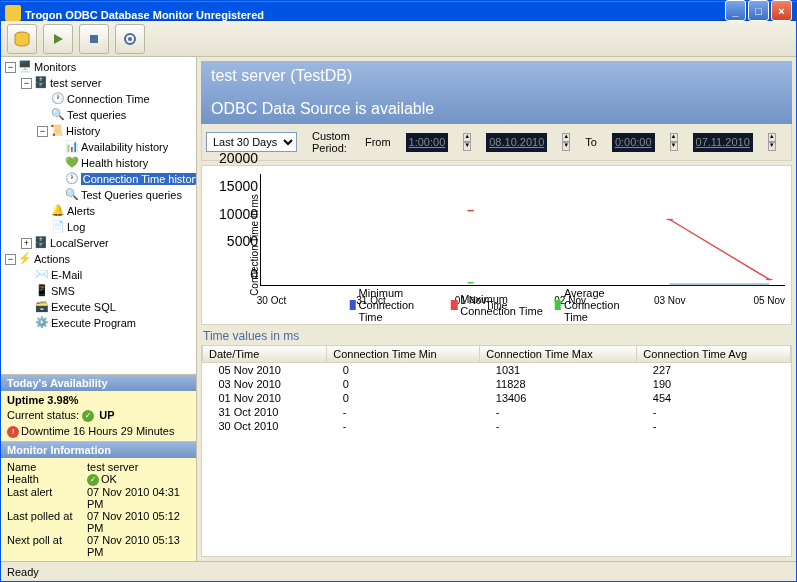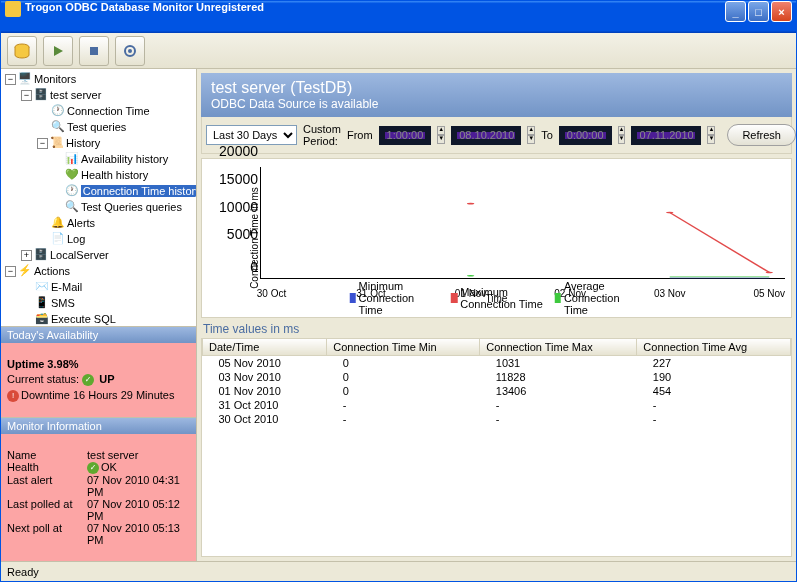--- a/index.html
+++ b/index.html
@@ -1,50 +1,50 @@
 <!DOCTYPE html>
 <html><head>
 <meta charset="utf-8">
 <style>
 * { margin: 0; padding: 0; box-sizing: border-box; font-family: Tahoma, Arial, sans-serif; font-size: 11px; }
 body { background: #fff; overflow: hidden; }
 .window { width: 797px; height: 582px; border: 1px solid #0054e3; background: #ece9d8; display: flex; flex-direction: column; }
-.titlebar { height: 32px; background: linear-gradient(to bottom, #3b8cf7 0%, #0054e3 8%, #0054e3 92%, #003db5 100%); display: flex; align-items: flex-start; padding: 0 4px; color: #fff; font-weight: bold; }
+.titlebar { height: 20px; background: linear-gradient(to bottom, #3b8cf7 0%, #0054e3 8%, #0054e3 92%, #003db5 100%); display: flex; align-items: flex-end; padding: 0 4px; color: #fff; font-weight: bold; }
 .titlebar-icon { width: 16px; height: 16px; margin-right: 4px; background: #f5c842; border-radius: 2px; }
 .titlebar-text { flex: 1; }
 .titlebar-btns { display: flex; gap: 2px; }
 .tbtn { width: 21px; height: 21px; background: linear-gradient(to bottom, #7ba7e8, #3b6ec5); border: 1px solid #fff; border-radius: 3px; display: flex; align-items: center; justify-content: center; color: #fff; font-weight: bold; cursor: pointer; }
 .tbtn.close { background: linear-gradient(to bottom, #f0826f, #d6441e); }
 .menubar { height: 20px; background: #ece9d8; display: flex; align-items: center; padding: 0 4px; gap: 12px; border-bottom: 1px solid #c4c0aa; }
 .menuitem { cursor: pointer; padding: 2px 4px; }
 .toolbar { height: 36px; background: linear-gradient(to bottom, #f3f1e6, #e6e3d1); display: flex; align-items: center; padding: 0 6px; gap: 6px; border-bottom: 1px solid #c4c0aa; }
 .tool-btn { width: 30px; height: 30px; border: 1px solid #b8b5a1; border-radius: 3px; background: linear-gradient(to bottom, #fefefe, #e6e3d1); display: flex; align-items: center; justify-content: center; cursor: pointer; }
 .main { flex: 1; display: flex; overflow: hidden; }
 .sidebar { width: 196px; background: #fff; display: flex; flex-direction: column; border-right: 1px solid #c4c0aa; }
 .tree { flex: 1; overflow: auto; padding: 2px; background: #fff; }
 .tree-item { display: flex; align-items: center; height: 16px; white-space: nowrap; cursor: pointer; }
 .tree-toggle { width: 11px; height: 11px; border: 1px solid #888; font-size: 9px; line-height: 9px; text-align: center; margin-right: 2px; background: #fff; display: inline-block; }
 .tree-icon { width: 14px; height: 14px; margin-right: 2px; display: inline-block; }
 .tree-label { }
 .tree-item.selected .tree-label { background: #316ac5; color: #fff; padding: 0 2px; }
-.panel-header { background: linear-gradient(to bottom, #9db8e0, #7294c6); color: #fff; font-weight: normal; padding: 2px 6px; border-top: 1px solid #c4c0aa; }
-.panel-body { padding: 15px 6px; background: #fca5a5; font-size: 11px; }
+.panel-header { background: linear-gradient(to bottom, #9db8e0, #7294c6); color: #fff; font-weight: bold; padding: 2px 6px; border-top: 1px solid #c4c0aa; }
+.panel-body { padding: 3px 6px; background: #fef9c3; font-size: 11px; }
 .panel-row { display: flex; }
 .panel-row .k { width: 80px; }
 .panel-row .v { flex: 1; }
 .status-icon { display: inline-block; width: 12px; height: 12px; border-radius: 50%; vertical-align: middle; margin-right: 2px; font-size: 8px; text-align: center; line-height: 12px; color: #fff; }
 .status-up { background: #5fa92f; }
 .status-down { background: #d94b3a; }
 .content { flex: 1; display: flex; flex-direction: column; background: #ece9d8; padding: 4px; overflow: hidden; }
 .content-header { background: linear-gradient(to bottom, #9db8e0, #7294c6); color: #fff; padding: 6px 10px; }
 .content-header h2 { font-size: 16px; font-weight: normal; }
-.content-header .sub { font-size: 12px; }
-.filter-row { background: #ece9d8; padding: 6px 4px; display: flex; align-items: center; gap: 6px; border: 1px solid #d6d2bd; border-top: none; }
+.content-header .sub { font-size: 16px; margin-top: 15px; }
+.filter-row { background: #ece9d8; padding: 6px 4px; display: flex; align-items: center; gap: 15px; border: 1px solid #d6d2bd; border-top: none; }
 .select-period { height: 20px; border: 1px solid #7f9db9; background: #fff; padding: 0 2px; width: 128px; }
-.period-input { width: 70px; height: 19px; border: 6px solid #0f172a; background: #4c1d95; color: #888; padding: 0 2px; display: inline-flex; align-items: center; }
+.period-input { width: 70px; height: 19px; border: 1px solid #0f172a; background: #0f172a; color: #888; padding: 0 2px; display: inline-flex; align-items: center; text-decoration: underline; }
 .spin { width: 12px; display: inline-flex; flex-direction: column; }
 .spin-btn { height: 9px; border: 1px solid #a0a0a0; background: #e8e6d9; font-size: 6px; line-height: 5px; text-align: center; }
 .btn { height: 22px; padding: 0 14px; border: 1px solid #a0a0a0; background: linear-gradient(to bottom, #fefefe, #e3e1d4); border-radius: 11px; cursor: pointer; }
 .chart-box { flex: 0 0 160px; background: #fff; border: 1px solid #d6d2bd; margin-top: 4px; position: relative; }
 .chart-ylabel { position: absolute; left: 2px; top: 50%; transform: translateY(-50%) rotate(-90deg); transform-origin: center; font-size: 10px; white-space: nowrap; }
 .chart-plot { position: absolute; left: 58px; right: 6px; top: 8px; bottom: 38px; border-left: 1px solid #000; border-bottom: 1px solid #000; }
 .ytick { position: absolute; right: 100%; font-size: 14px; padding-right: 3px; transform: translateY(-50%); }
 .xtick { position: absolute; top: 100%; font-size: 10px; padding-top: 10px; transform: translateX(-50%); white-space: nowrap; }
 .chart-xlabel { position: absolute; bottom: 13px; left: 50%; transform: translateX(-50%); font-size: 10px; }
 .legend { position: absolute; bottom: 1px; left: 50%; transform: translateX(-50%); display: flex; gap: 10px; font-size: 10px; }

